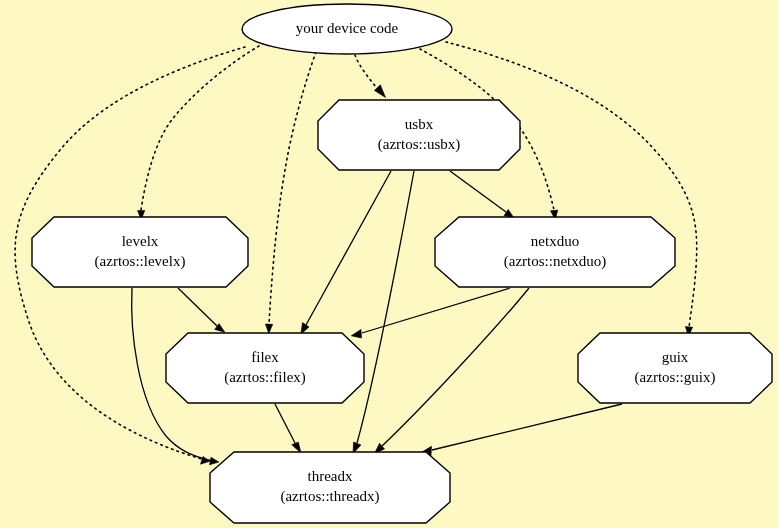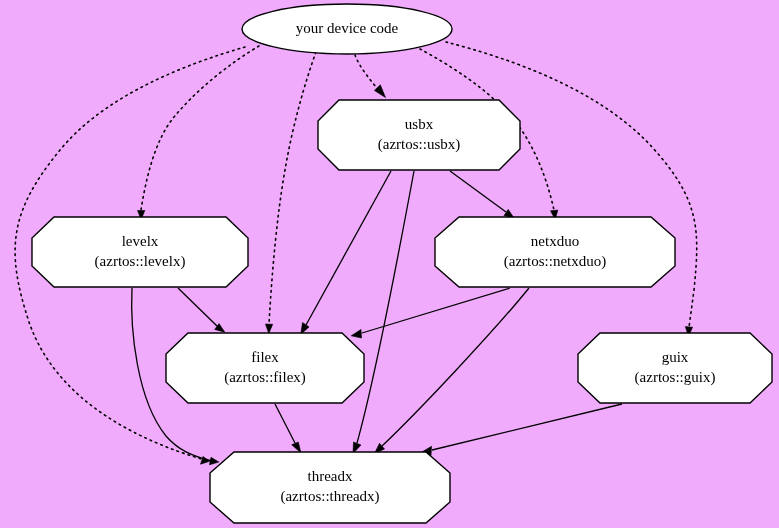--- a/index.html
+++ b/index.html
@@ -5,21 +5,21 @@
 <style>
   html, body {
     margin: 0;
     padding: 0;
     background: #ffffff;
   }
   #canvas {
     position: relative;
     width: 779px;
     height: 528px;
-    background: #f0abfc;
+    background: #fef9c3;
     overflow: hidden;
     font-family: "Liberation Serif", "DejaVu Serif", serif;
   }
   svg#graph {
     position: absolute;
     left: 0;
     top: 0;
     width: 779px;
     height: 528px;
   }

